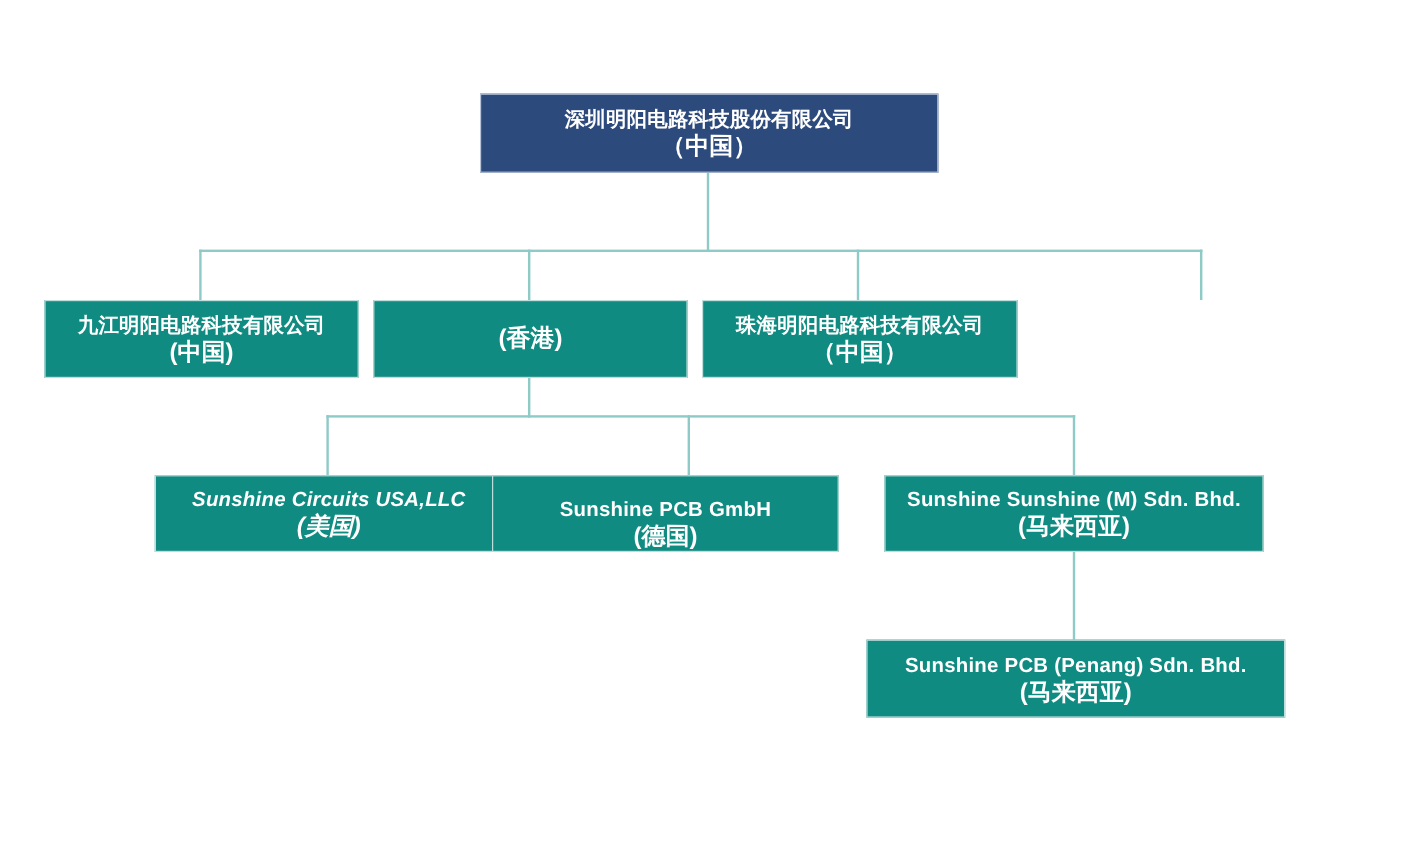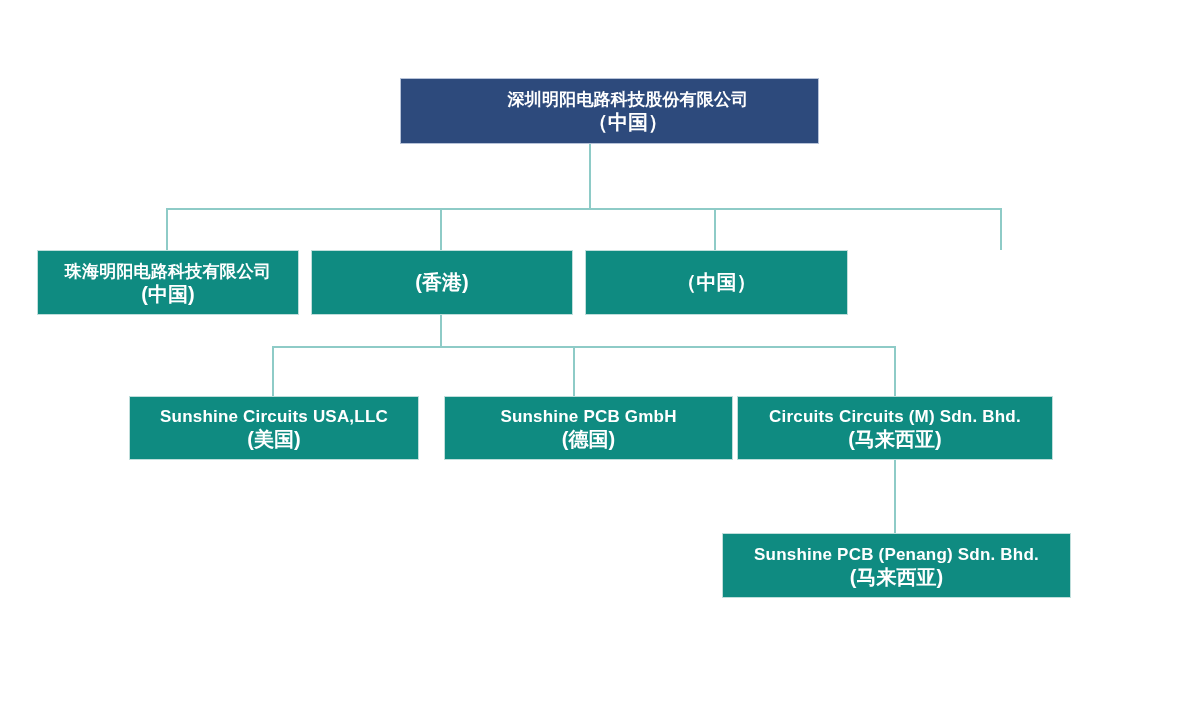--- a/index.html
+++ b/index.html
@@ -32,34 +32,33 @@
     font-weight: 600;
     letter-spacing: 0.2px;
   }
   .node .loc {
     font-size: 20px;
     font-weight: 600;
   }
   .root-node {
     background: var(--root-box, #2d4a7c);
     border: 1px solid #b6c2d8;
-    padding-left: 37px;
   }
   .sub-node {
     background: var(--sub-box, #0f8b81);
     border: 1px solid #bfdedb;
   }
   
   #node-root      { left: 400px; top:  78px; width: 380px; height: 64px; }
   #node-jiujiang  { left:  37px; top: 250px; width: 260px; height: 63px; }
   #node-hongkong  { left: 311px; top: 250px; width: 260px; height: 63px; }
   #node-zhuhai    { left: 585px; top: 250px; width: 261px; height: 63px; }
   #node-singapore { left: 860px; top: 250px; width: 283px; height: 63px; }
-  #node-usa       { left: 129px; top: 396px; width: 288px; height: 62px; }
-  #node-germany   { left: 444px; top: 396px; width: 287px; height: 62px; }
+  #node-usa       { left: 129px; top: 396px; width: 288px; height: 62px; font-style: italic; }
+  #node-germany   { left: 410px; top: 396px; width: 287px; height: 62px; justify-content: flex-end; }
   #node-malaysia  { left: 737px; top: 396px; width: 314px; height: 62px; }
   #node-penang    { left: 722px; top: 533px; width: 347px; height: 63px; }
 
   
   .line {
     position: absolute;
     background: var(--connector, #8ecbc7);
     z-index: 1;
   }
   .v { width: 2px; }
@@ -95,40 +94,41 @@
   <div class="line v" id="ln-l3-d1"></div>
   <div class="line v" id="ln-l3-d2"></div>
   <div class="line v" id="ln-my-down"></div>
 
   <div class="node root-node" id="node-root">
     <span class="name">深圳明阳电路科技股份有限公司</span>
     <span class="loc">（中国）</span>
   </div>
 
   <div class="node sub-node" id="node-jiujiang">
-    <span class="name">珠海明阳电路科技有限公司</span>
+    <span class="name">九江明阳电路科技有限公司</span>
     <span class="loc">(中国)</span>
   </div>
   <div class="node sub-node" id="node-hongkong">
     <span class="loc">(香港)</span>
   </div>
   <div class="node sub-node" id="node-zhuhai">
+    <span class="name">珠海明阳电路科技有限公司</span>
     <span class="loc">（中国）</span>
   </div>
 
   <div class="node sub-node" id="node-usa">
     <span class="name">Sunshine Circuits USA,LLC</span>
     <span class="loc">(美国)</span>
   </div>
   <div class="node sub-node" id="node-germany">
     <span class="name">Sunshine PCB GmbH</span>
     <span class="loc">(德国)</span>
   </div>
   <div class="node sub-node" id="node-malaysia">
-    <span class="name">Circuits Circuits (M) Sdn. Bhd.</span>
+    <span class="name">Sunshine Sunshine (M) Sdn. Bhd.</span>
     <span class="loc">(马来西亚)</span>
   </div>
 
   <div class="node sub-node" id="node-penang">
     <span class="name">Sunshine PCB (Penang) Sdn. Bhd.</span>
     <span class="loc">(马来西亚)</span>
   </div>
 
 </div>
 

